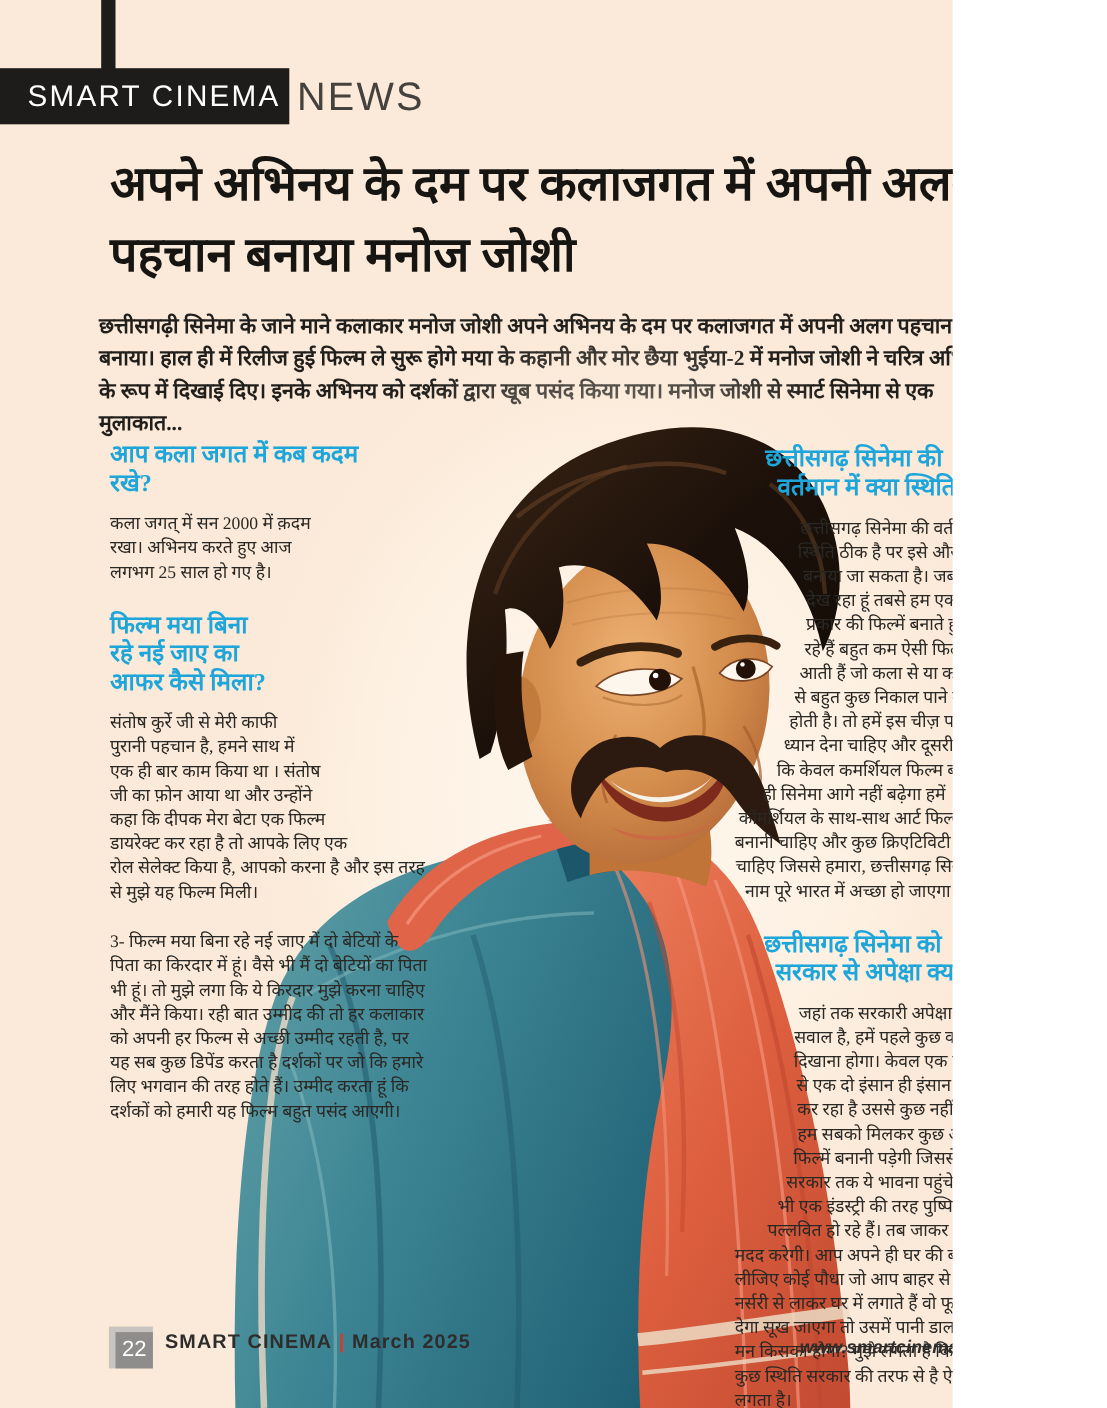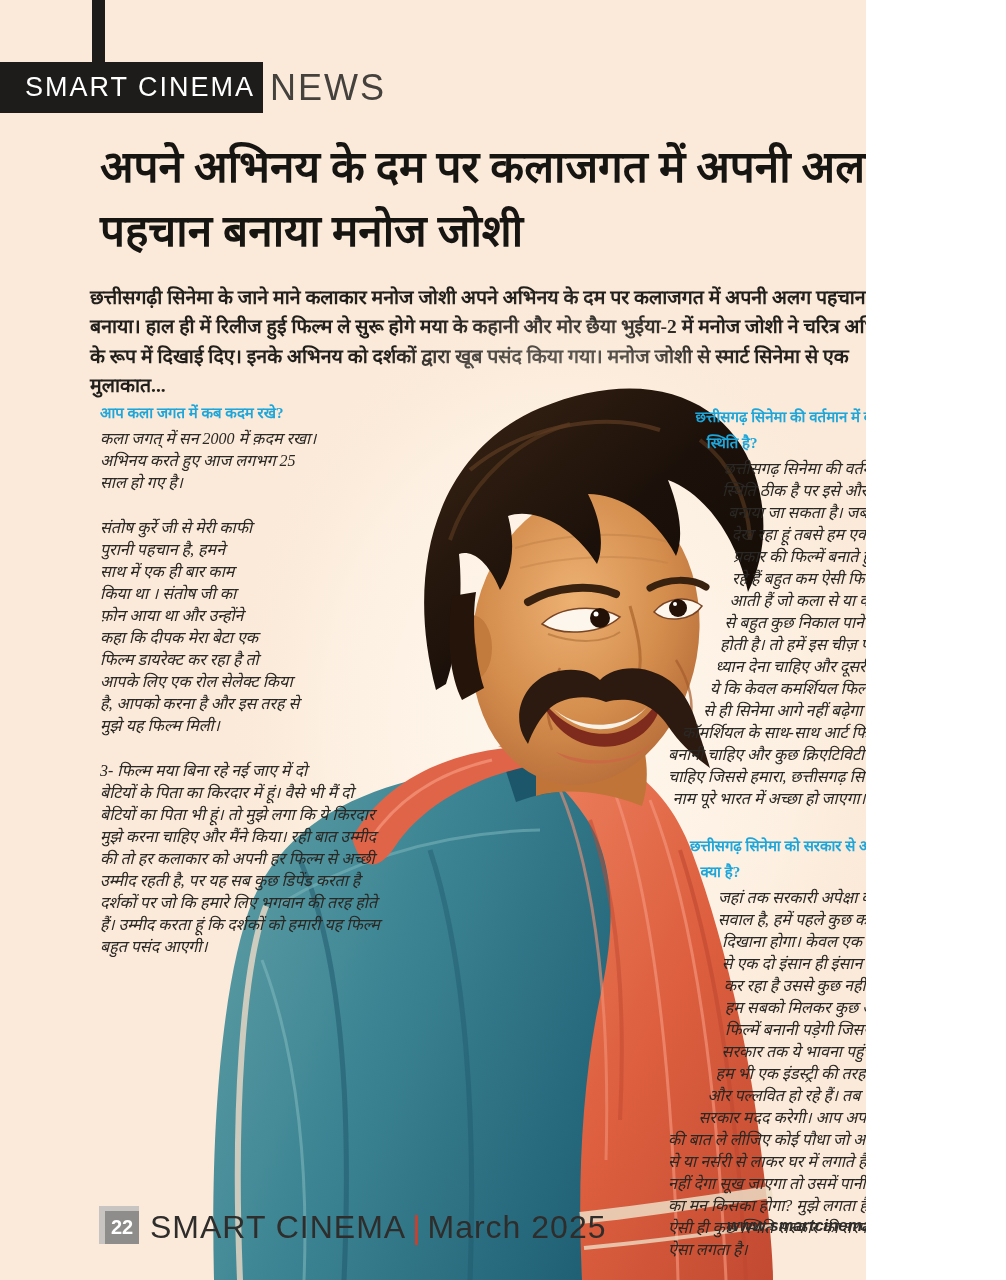--- a/index.html
+++ b/index.html
@@ -13,38 +13,38 @@
   .section-label{position:absolute;left:270px;top:62px;height:51px;display:flex;align-items:center;color:#45423e;font-family:"Liberation Sans",sans-serif;font-size:36px;letter-spacing:2px;}
 
   
   .headline{position:absolute;left:100px;top:136px;width:822px;font-size:44px;line-height:1.45;font-weight:bold;color:#171512;}
   .intro{position:absolute;left:90px;top:283px;width:830px;font-size:19.5px;line-height:1.5;font-weight:bold;color:#211f1c;}
 
   
   .col{position:absolute;font-size:16px;line-height:22px;color:#2a2824;z-index:2;}
   .col-left{left:100px;top:400px;width:292px;}
   .col-right{left:668px;top:404px;width:245px;}
-  .q{color:#1ea6da;font-weight:bold;font-size:15px;line-height:26px;}
+  .q{color:#1ea6da;font-weight:bold;font-size:22px;line-height:26px;}
   .qa + .qa{margin-top:23px;}
-  .a{margin-top:2px;font-style:italic;}
+  .a{margin-top:14px;}
   .col-right .a{text-indent:8px;}
 
   .wrap-left{float:right;width:172px;height:365px;margin-top:422px;
     shape-outside:polygon(155px 0,172px 0,172px 365px,102px 365px,95px 330px,88px 305px,78px 280px,65px 255px,52px 230px,38px 205px,28px 180px,22px 155px,48px 130px,68px 105px,85px 80px,108px 55px,120px 25px);}
   .wrap-right{float:left;width:84px;height:720px;margin-top:56px;
     shape-outside:polygon(0 0,12px 0,30px 30px,42px 60px,52px 90px,60px 120px,65px 150px,63px 180px,56px 210px,50px 240px,43px 270px,34px 300px,14px 318px,0 334px,0 394px,10px 420px,18px 445px,28px 470px,38px 495px,48px 520px,54px 545px,52px 570px,56px 595px,57px 620px,52px 645px,44px 670px,34px 695px,24px 718px,0 720px);}
 
   
   .portrait{position:absolute;left:0;top:0;width:1006px;height:1280px;z-index:1;pointer-events:none;}
 
   
   .footer{position:absolute;left:0;top:1195px;width:1006px;height:85px;z-index:3;font-family:"Liberation Sans",sans-serif;}
   .pagenum-back{position:absolute;left:99px;top:11px;width:40px;height:38px;background:#c7c4c1;}
-  .pagenum{position:absolute;left:105px;top:16px;width:34px;height:33px;background:#8f8d8b;color:#fff;font-size:20px;font-weight:bold;display:flex;align-items:center;justify-content:center;}
-  .mag-line{position:absolute;left:150px;top:14px;font-size:32px;letter-spacing:1px;color:#2f2d2b;font-weight:400;}
+  .pagenum{position:absolute;left:105px;top:16px;width:34px;height:33px;background:#8f8d8b;color:#fff;font-size:20px;font-weight:normal;display:flex;align-items:center;justify-content:center;}
+  .mag-line{position:absolute;left:150px;top:14px;font-size:18px;letter-spacing:1px;color:#2f2d2b;font-weight:700;}
   .mag-line .sep{color:#d93a26;padding:0 6px;}
   .website{position:absolute;left:727px;top:21px;font-size:16.5px;font-style:italic;font-weight:bold;color:#2f2d2b;}
   .social{position:absolute;left:866px;top:20px;display:flex;gap:3px;}
   .social .icon{width:31px;height:31px;border-radius:50%;background:#111;display:flex;align-items:center;justify-content:center;}
   .social svg{display:block;}
 </style>
 </head>
 <body>
 
 <div class="page">
@@ -145,20 +145,21 @@
     <path d="M700,440 C730,462 748,500 750,540" stroke="#5e3c22" stroke-width="4" fill="none" opacity="0.6"></path>
   </svg>
 
   <div class="col col-left">
     <div class="wrap-left"></div>
     <div class="qa">
       <div class="q">आप कला जगत में कब कदम रखे?</div>
       <div class="a">कला जगत् में सन 2000 में क़दम रखा। अभिनय करते हुए आज लगभग 25 साल हो गए है।</div>
     </div>
     <div class="qa">
+      <div class="q">फिल्म मया बिना रहे नई जाए का आफर कैसे मिला?</div>
       <div class="a">संतोष कुर्रे जी से मेरी काफी पुरानी पहचान है, हमने साथ में एक ही बार काम किया था । संतोष जी का फ़ोन आया था और उन्होंने कहा कि दीपक मेरा बेटा एक फिल्म डायरेक्ट कर रहा है तो आपके लिए एक रोल सेलेक्ट किया है, आपको करना है और इस तरह से मुझे यह फिल्म मिली।</div>
     </div>
     <div class="qa">
       <div class="a">3- फिल्म मया बिना रहे नई जाए में दो बेटियों के पिता का किरदार में हूं। वैसे भी मैं दो बेटियों का पिता भी हूं। तो मुझे लगा कि ये किरदार मुझे करना चाहिए और मैंने किया। रही बात उम्मीद की तो हर कलाकार को अपनी हर फिल्म से अच्छी उम्मीद रहती है, पर यह सब कुछ डिपेंड करता है दर्शकों पर जो कि हमारे लिए भगवान की तरह होते हैं। उम्मीद करता हूं कि दर्शकों को हमारी यह फिल्म बहुत पसंद आएगी।</div>
     </div>
   </div>
 
   <div class="col col-right">
     <div class="wrap-right"></div>
     <div class="qa">

